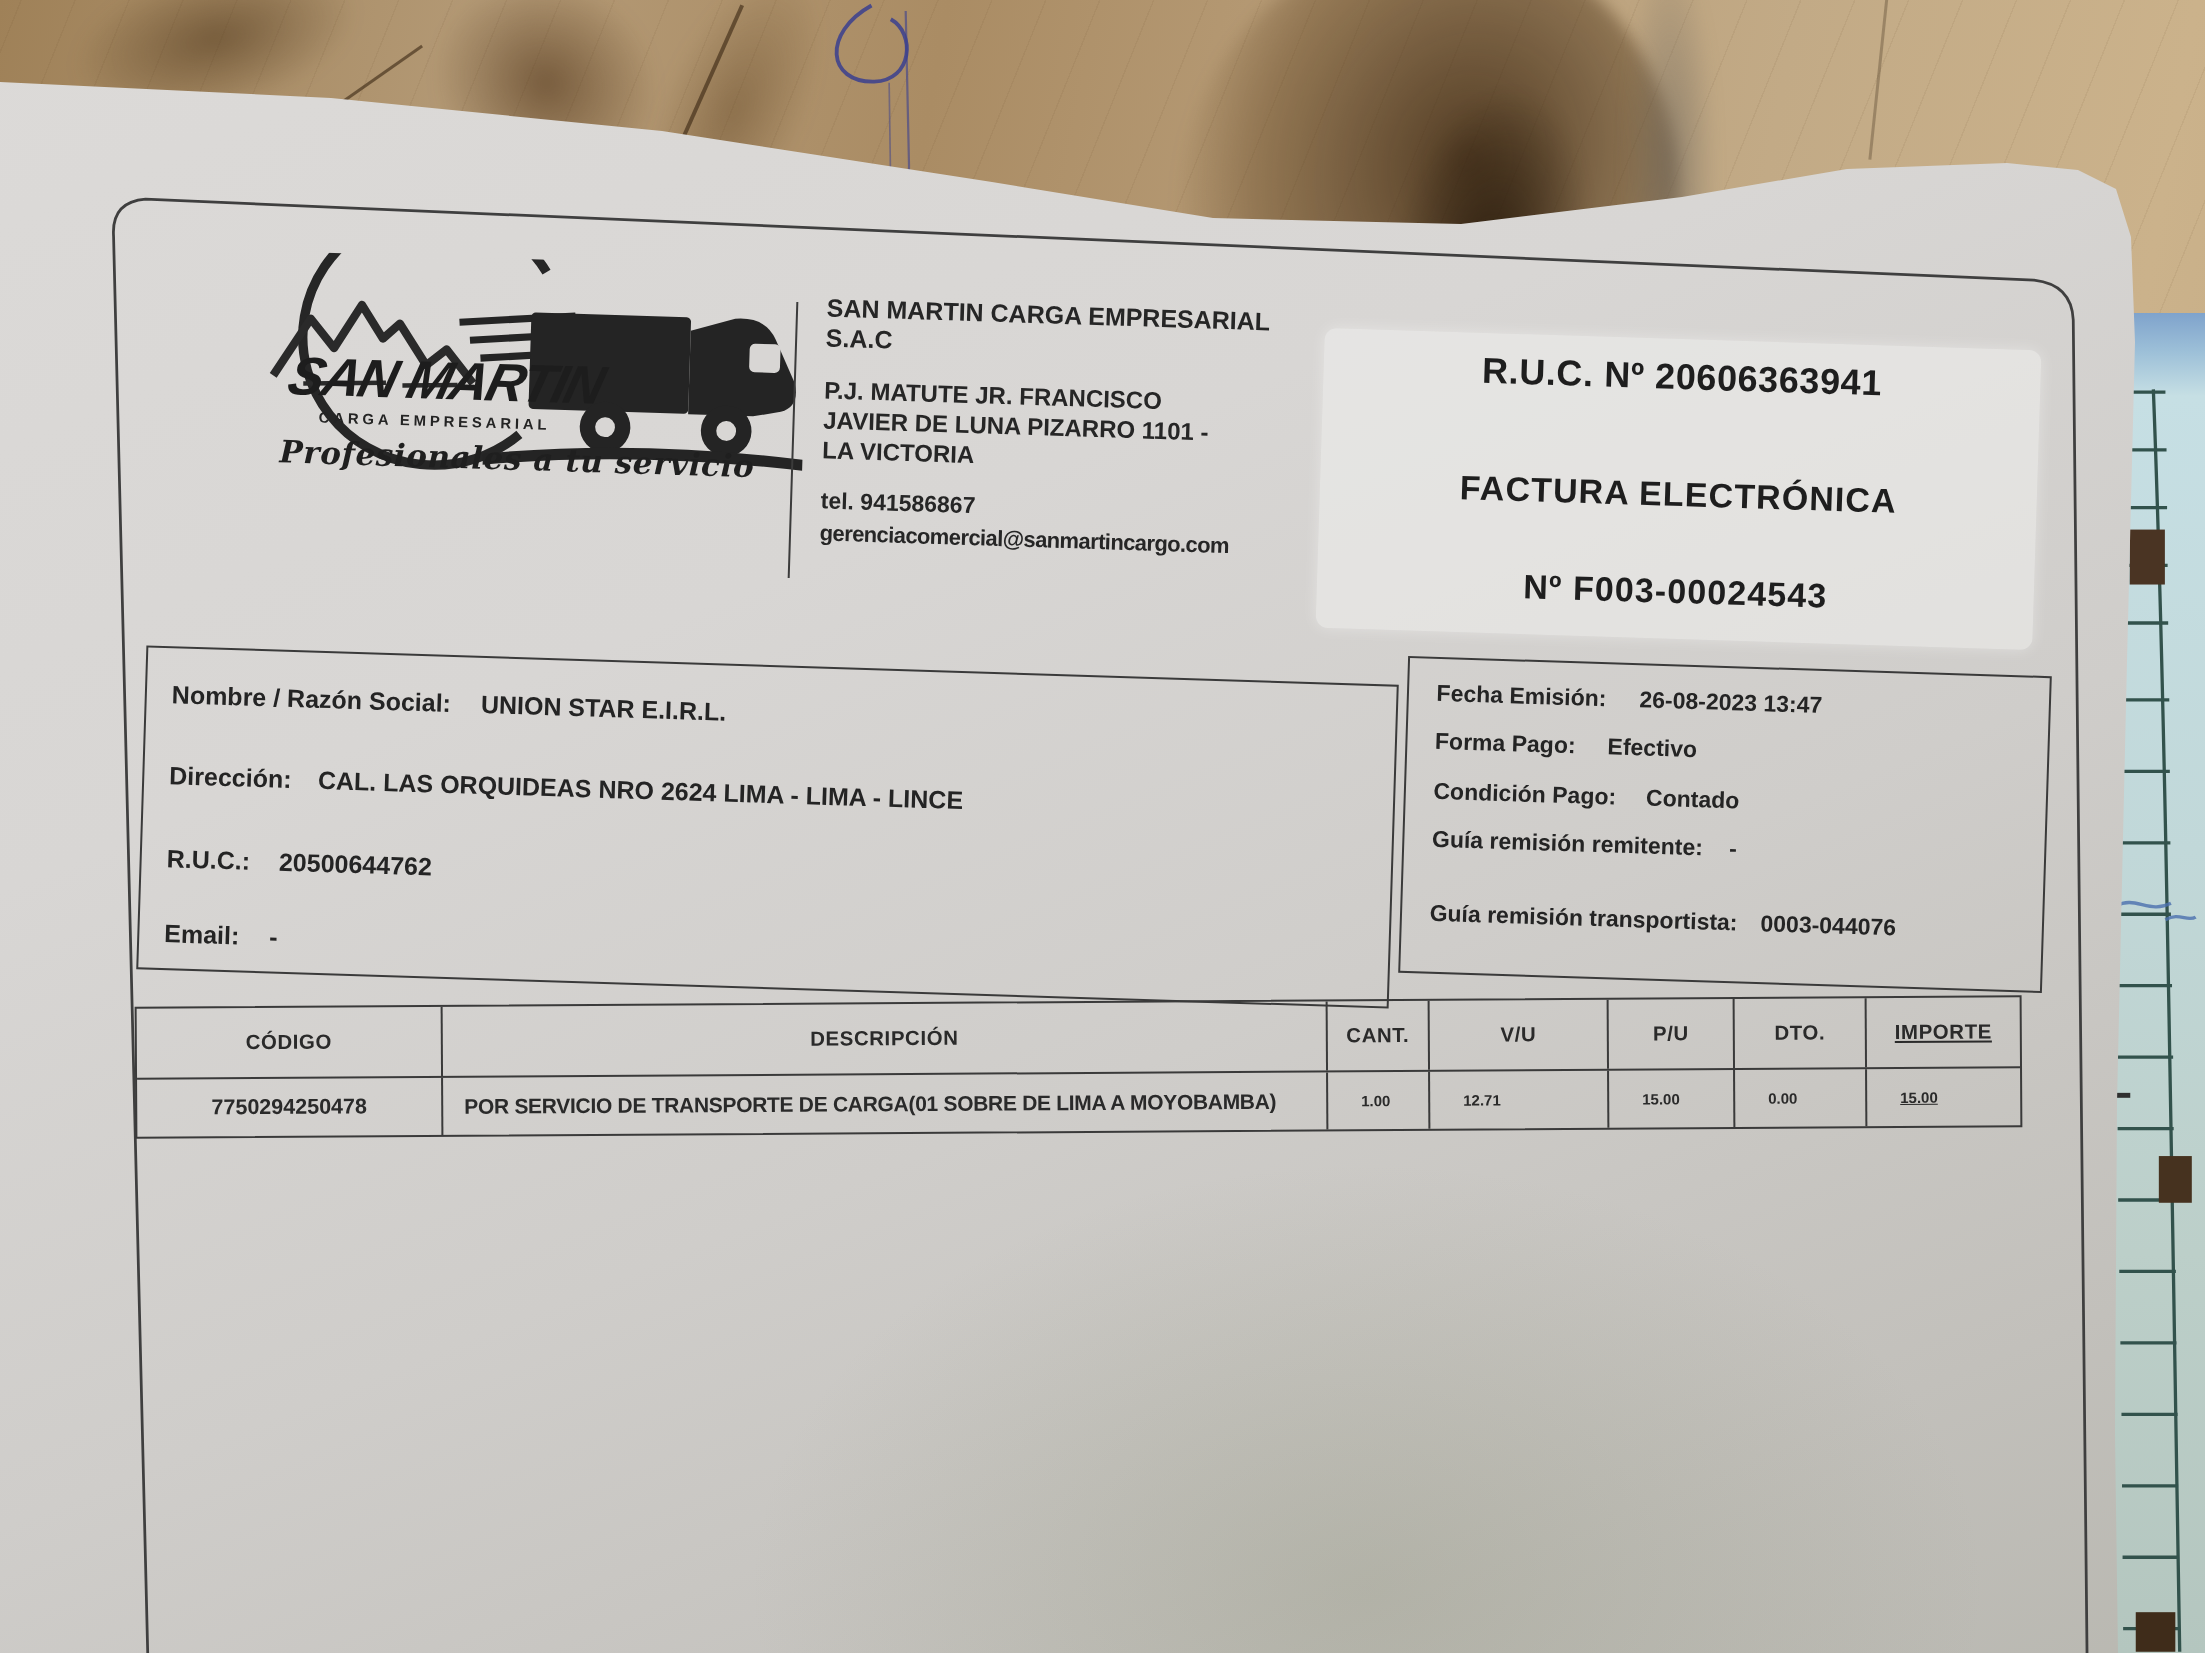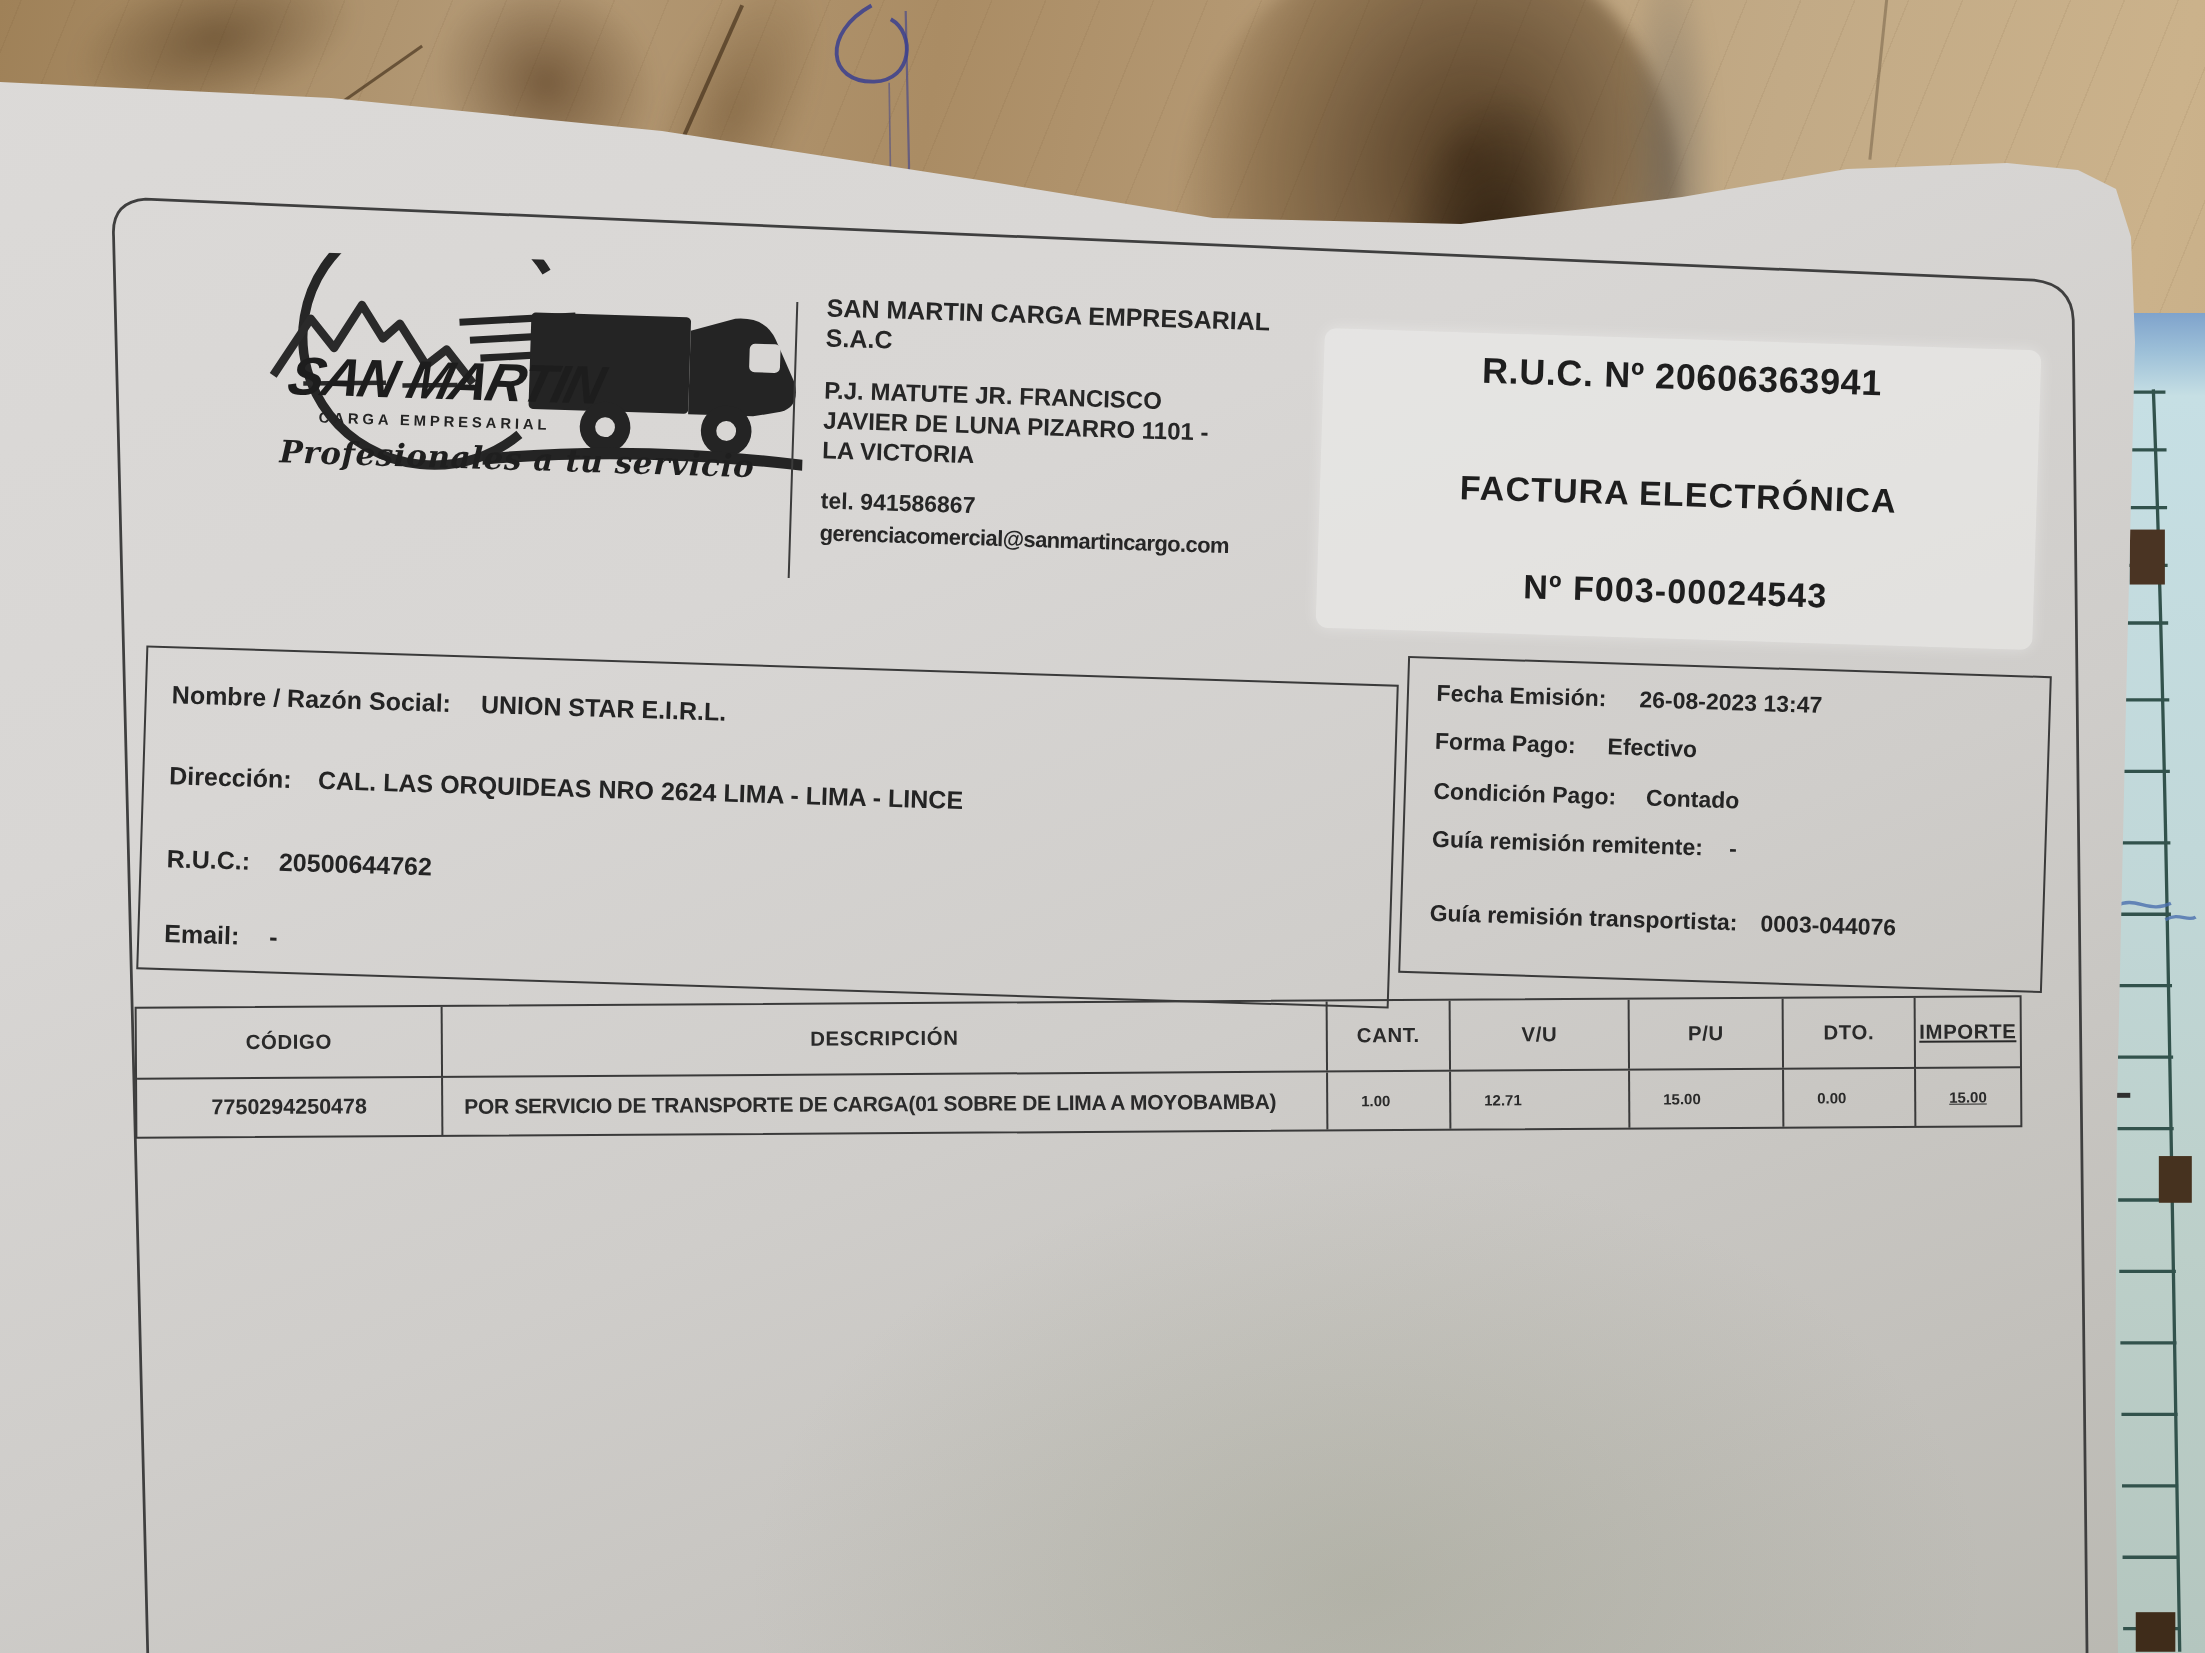--- a/index.html
+++ b/index.html
@@ -80,22 +80,22 @@
   .table{left:135px;top:1001px;width:1883px;transform:rotate(-.35deg);
     border:2.2px solid #3a3a3a;border-collapse:collapse;}
   .tr{display:flex;}
   .tr.head{height:69px;}
   .tr.data{height:57px;border-top:2.2px solid #3a3a3a;}
   .td{box-sizing:border-box;display:flex;align-items:center;justify-content:center;
       border-right:2.2px solid #3a3a3a;font-weight:bold;color:#2a2a2a;}
   .td:last-child{border-right:none;}
   .td.h{font-size:20.4px;letter-spacing:0.6px;}
   .td.c0{width:306px;}  .td.c1{width:885px;}
-  .td.c2{width:123px;}  .td.c3{width:179px;}
-  .td.c4{width:154px;}  .td.c5{width:132px;}
+  .td.c2{width:102px;}  .td.c3{width:179px;}
+  .td.c4{width:126px;}  .td.c5{width:132px;}
   .td.c6{flex:1;text-decoration:underline;}
   .tr.data .td{justify-content:flex-start;padding-left:33px;font-size:15px;font-weight:bold;}
   .tr.data .td.c0{justify-content:center;padding-left:0;font-size:21.5px;}
   .tr.data .td.c1{padding-left:21px;font-size:21px;letter-spacing:-0.3px;}
 </style>
 </head>
 <body>
 
 <div class="stage">
 

